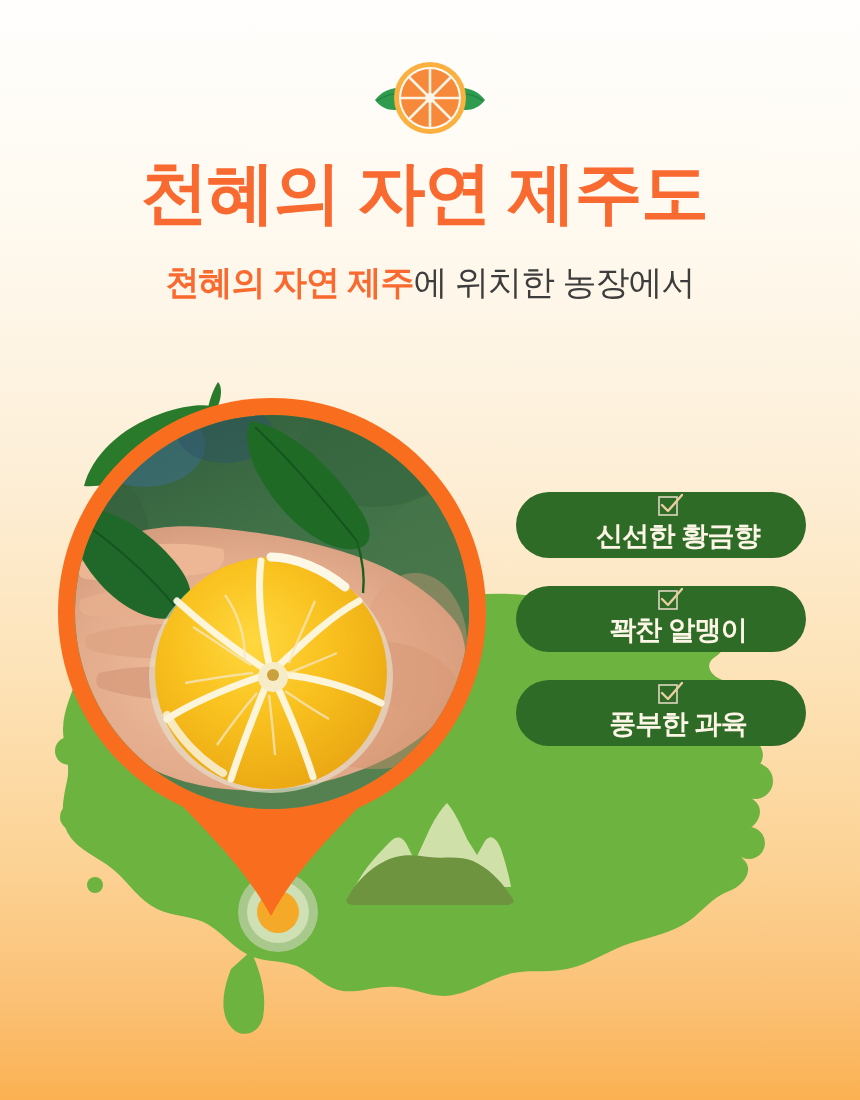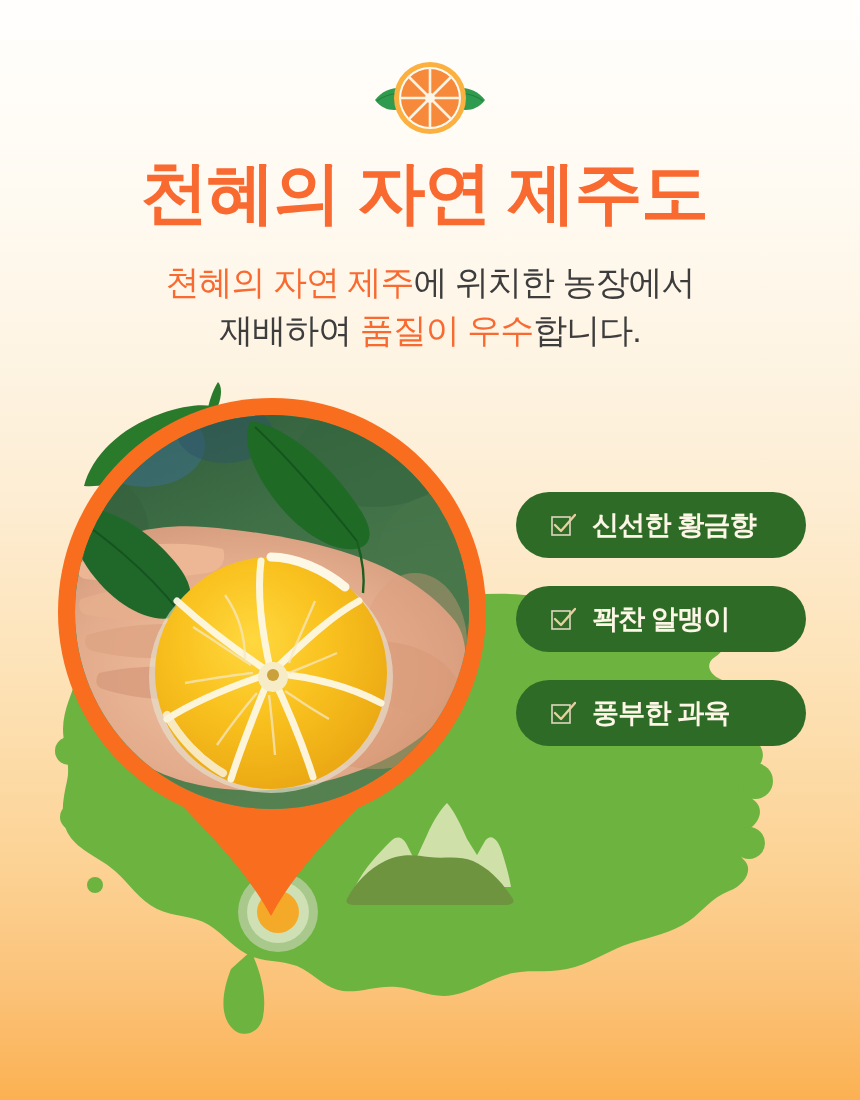--- a/index.html
+++ b/index.html
@@ -57,21 +57,21 @@
     position: absolute;
     left: 0; right: 0;
     top: 258px;
     text-align: center;
     font-size: 34px;
     line-height: 1.42;
     font-weight: 700;
     letter-spacing: -1px;
     color: #3f3f3f;
   }
-  #subheadline .hi { color: #f96a30; font-weight: 400; text-align: center; }
+  #subheadline .hi { color: #f96a30; font-weight: 700; text-align: center; }
   #subheadline .pl { color: #3d3d3d; font-weight: 400; }
 
   
   #island {
     position: absolute;
     left: 55px;
     top: 585px;
     width: 775px;
     height: 500px;
   }
@@ -160,20 +160,21 @@
   }
   .badge {
     position: relative;
     height: 66px;
     border-radius: 33px;
     background: #2e6b27;
     display: flex;
     align-items: center;
     padding-left: 34px;
     margin-bottom: 28px;
+    flex-direction: column;
   }
   .badge:last-child { margin-bottom: 0; }
   .badge-check {
     flex: 0 0 auto;
     width: 26px;
     height: 26px;
     position: relative;
     margin-right: 16px;
   }
   .badge-check svg { display: block; }
@@ -216,21 +217,20 @@
         </g>
         <circle cx="63" cy="44" r="5" fill="#fdf6e8"></circle>
       </svg>
     </span>
   </div>
 
   <div id="headline">천혜의 자연 제주도</div>
 
   <div id="subheadline">
     <div><span class="hi">쳔혜의 자연 제주</span><span class="pl">에 위치한 농장에서</span></div>
-    <div><span class="pl">재배하여 </span><span class="hi">품질이 우수</span><span class="pl">합니다.</span></div>
   </div>
 
   <div id="island">
     <svg viewBox="0 0 775 500" preserveAspectRatio="none">
       <path fill="#6db33f" d="
         M 58 18
         C 96 4 150 0 196 6
         C 250 13 300 6 352 10
         C 400 14 440 4 486 12
         C 520 18 552 12 588 22

